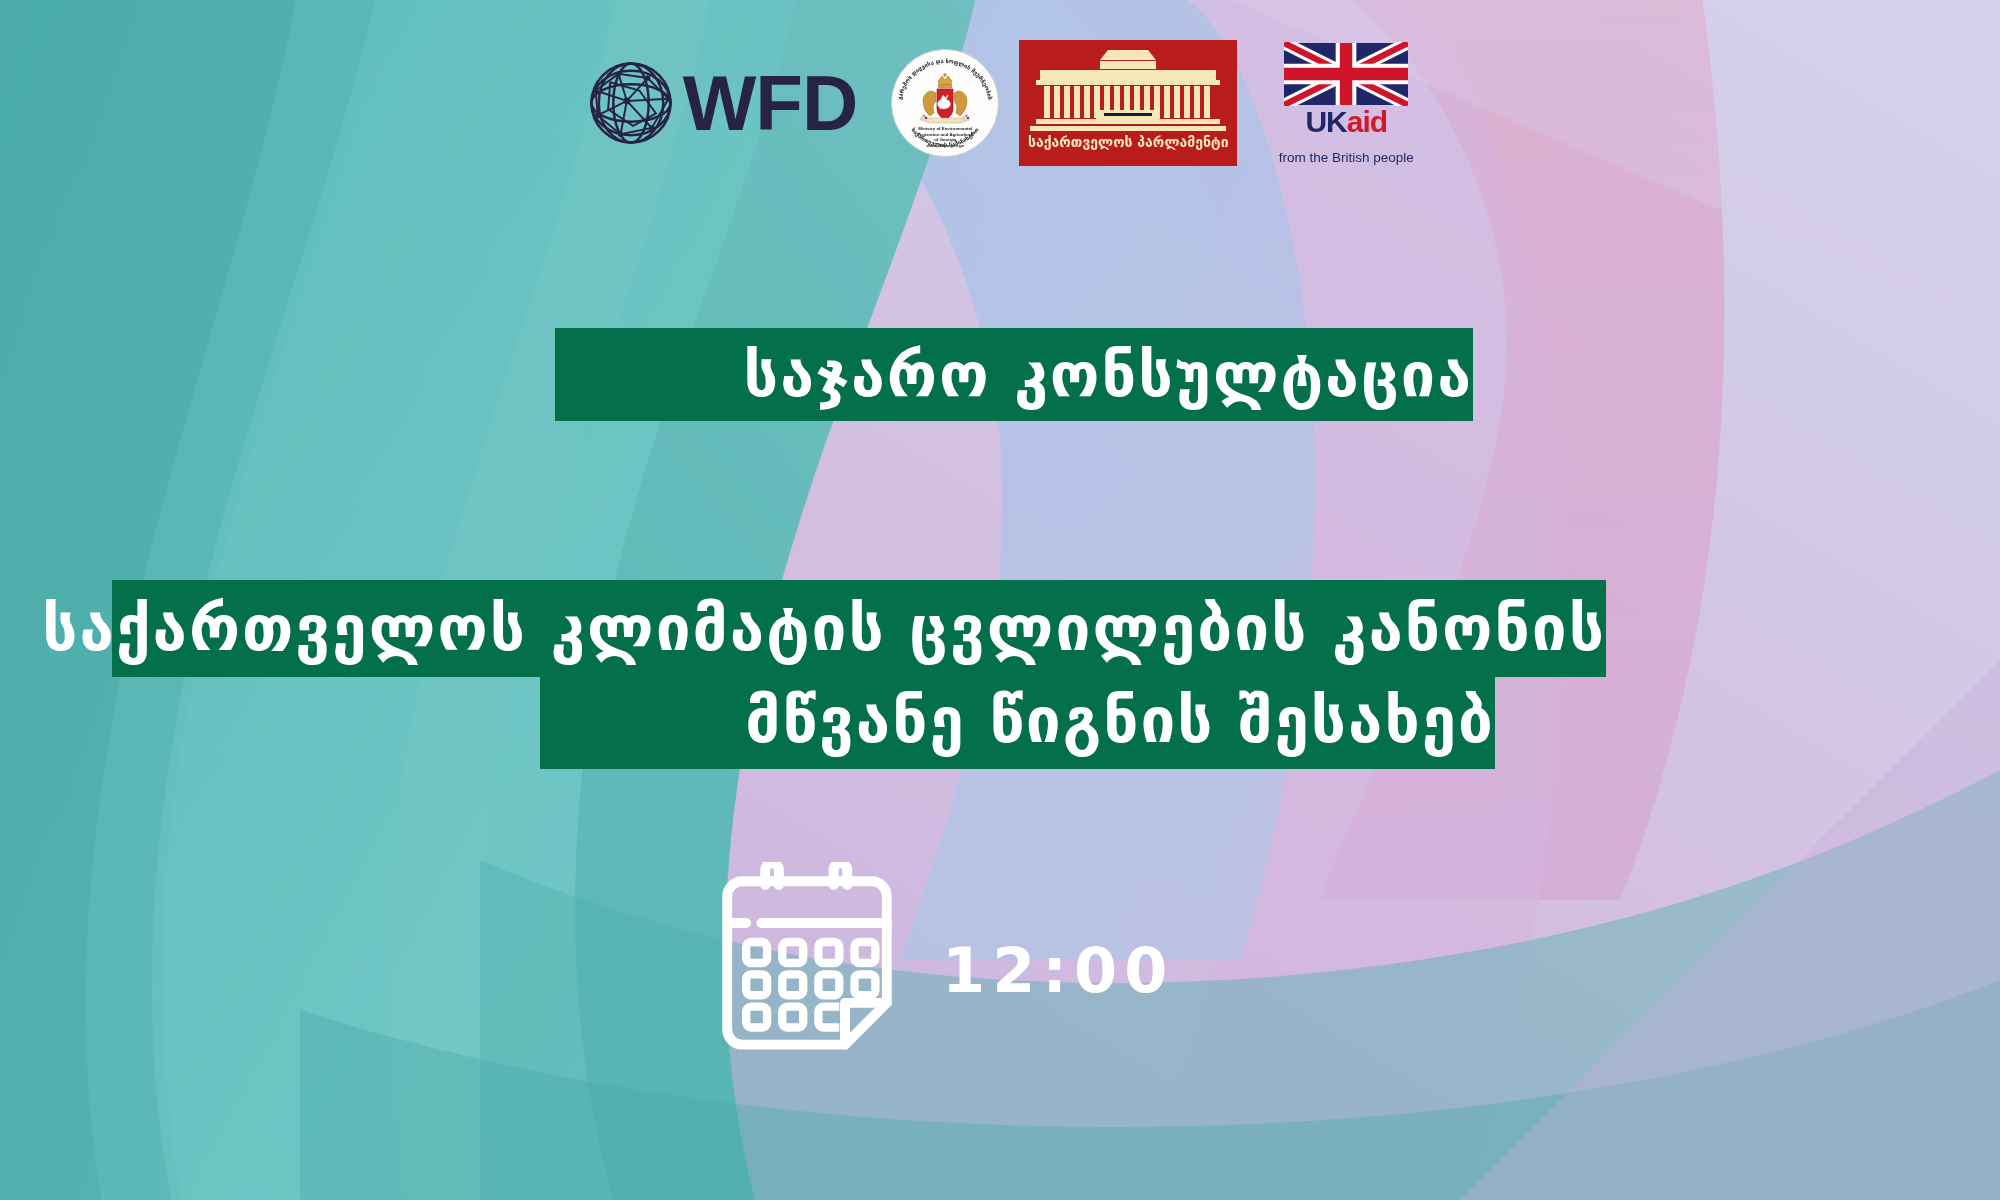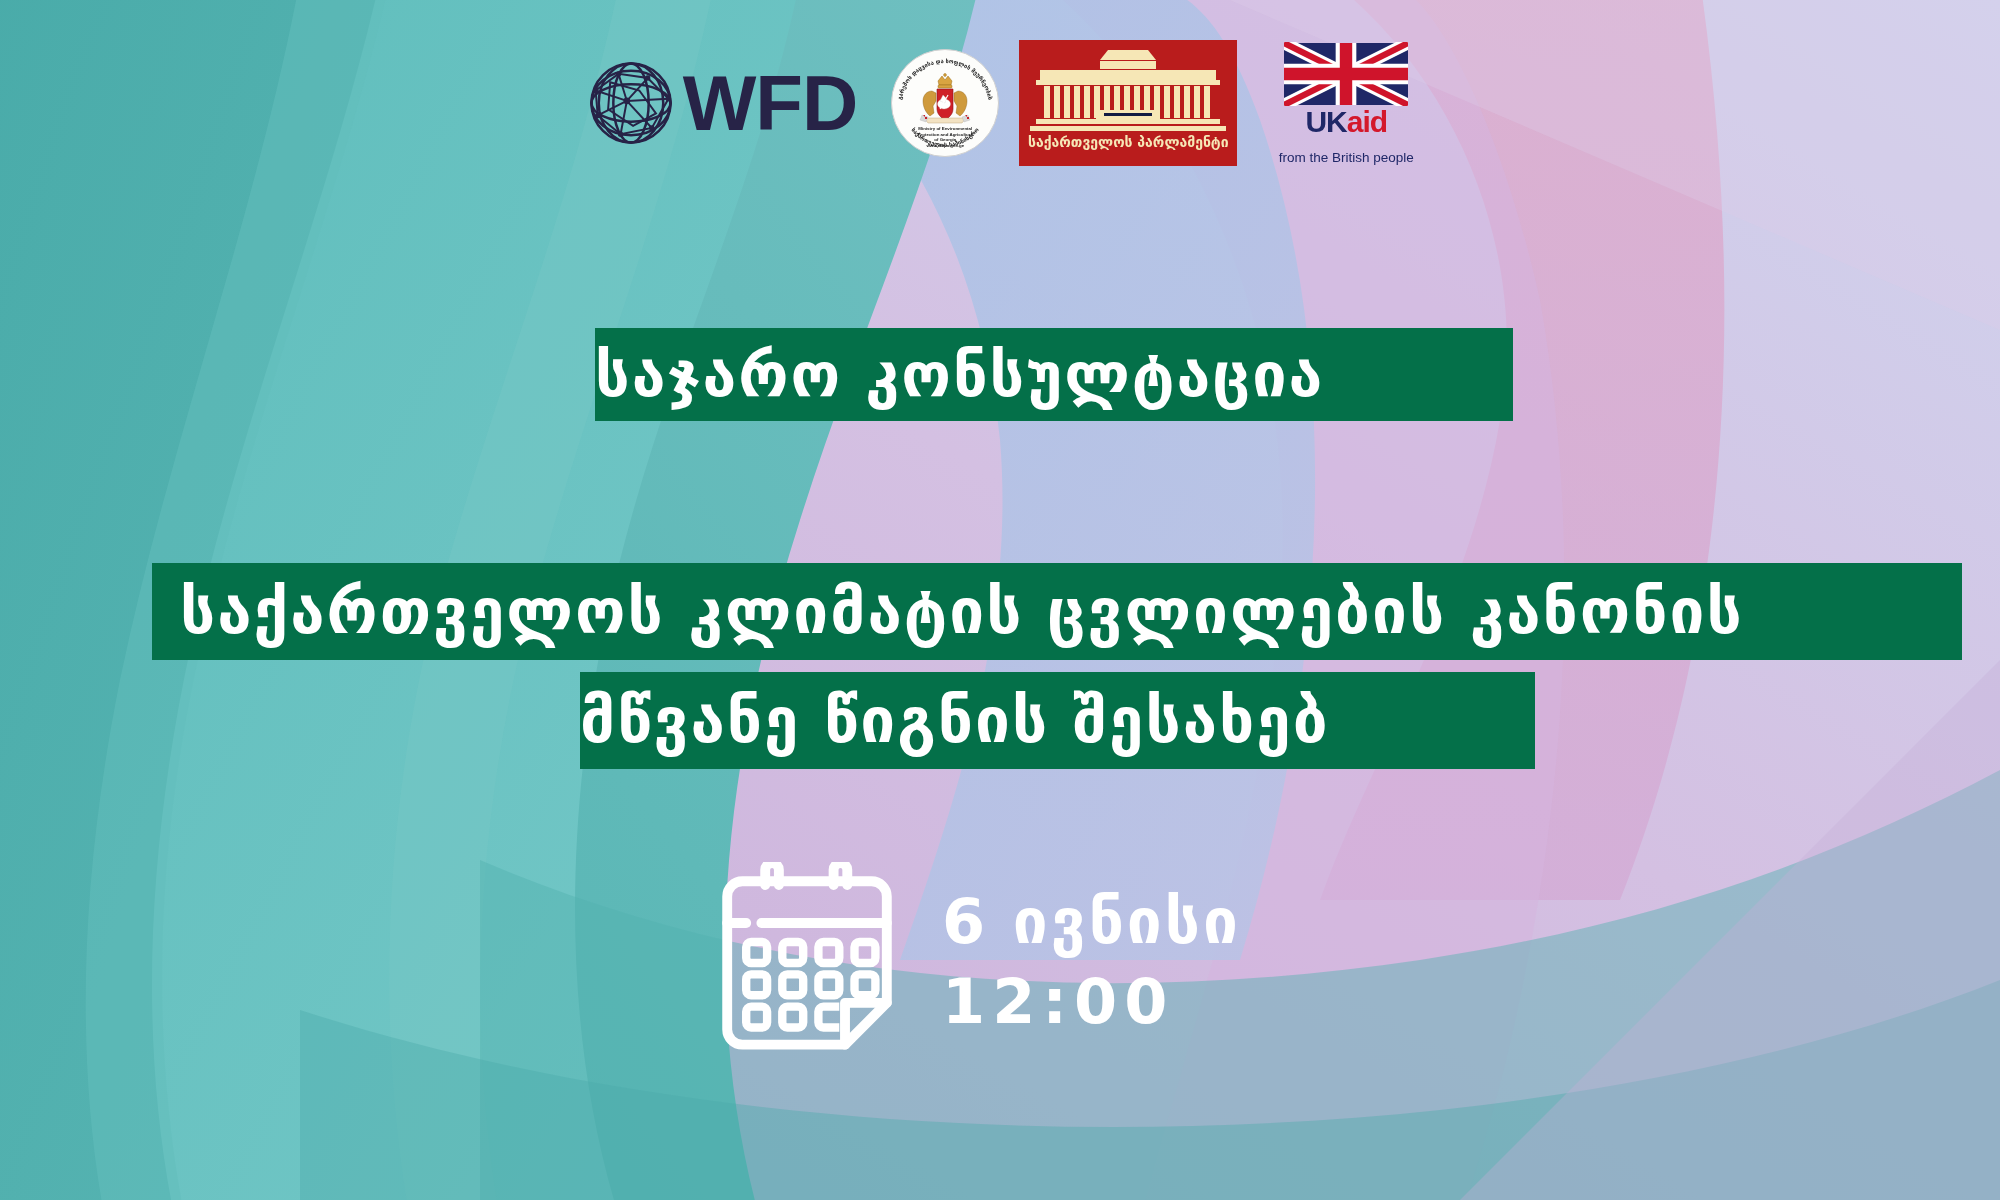--- a/index.html
+++ b/index.html
@@ -79,36 +79,35 @@
   .uk-word .uk{color:#1f2767;}
   .uk-word .aid{color:#d4182b;}
   .uk-sub{
     font-family:"Liberation Sans", sans-serif;
     color:#1f2767;font-size:13.5px;font-weight:400;margin-top:14px;line-height:1;
   }
 
   
   .band{
     position:absolute;background:#047049;
-    display:flex;align-items:center;justify-content:flex-start;
+    display:flex;align-items:center;justify-content:flex-end;
     box-sizing:border-box;
-    margin-left:40px;
   }
   .band span{
     font-family:"DejaVu Sans", sans-serif;
     color:#ffffff;font-weight:700;
     letter-spacing:2px;white-space:nowrap;
   }
   #band-consult{
     left:555px;top:328px;width:918px;height:93px;
   }
   #band-consult span{font-size:61px;}
 
   #band-law{
-    left:112px;top:563px;width:1810px;height:97px;padding-left:28px;
+    left:112px;top:580px;width:1494px;height:97px;padding-left:28px;
   }
   #band-law span{font-size:62px;}
 
   #band-green{
     left:540px;top:672px;width:955px;height:97px;
   }
   #band-green span{font-size:62px;}
 
   
   .datewrap{
@@ -373,18 +372,17 @@
         <rect x="37" y="59" width="11" height="11" rx="2.6"></rect>
         <rect x="56" y="59" width="11" height="11" rx="2.6"></rect>
         <rect x="75" y="59" width="11" height="11" rx="2.6"></rect>
 
         <rect x="18" y="76" width="11" height="11" rx="2.6"></rect>
         <rect x="37" y="76" width="11" height="11" rx="2.6"></rect>
         <path d="M67,76 L58.6,76 a2.6,2.6 0 0 0 -2.6,2.6 L56,84.4 a2.6,2.6 0 0 0 2.6,2.6 L67,87"></path>
       </g>
     </svg>
     <div class="datetext">
-      <div class="dateline">6 ივნისი</div>
       <div class="timeline">12:00</div>
     </div>
   </div>
 
 </div>
 
 </body></html>

